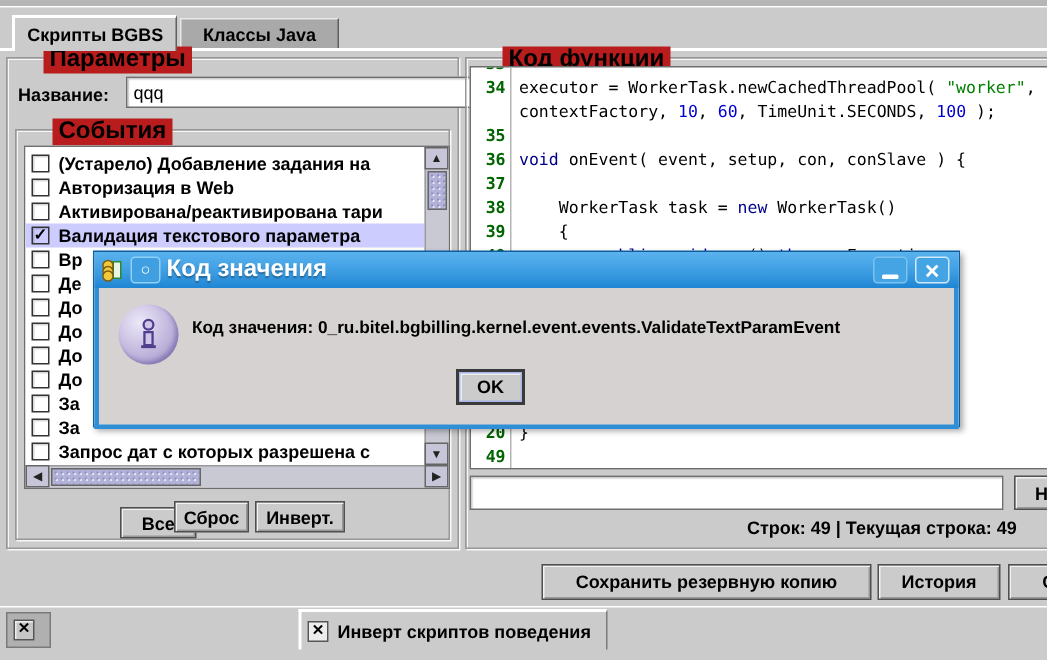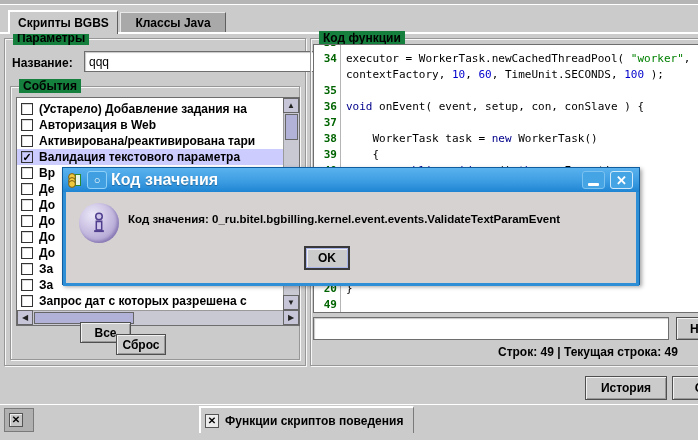--- a/index.html
+++ b/index.html
@@ -8,21 +8,21 @@
         font-family:"Liberation Sans",sans-serif; color:#000; }
   .topstrip{ position:absolute; left:0; top:0; width:698px; height:5px; background:#b5b5b5; border-bottom:1px solid #fff; }
   .tabline{ position:absolute; left:0; top:32px; width:698px; height:2px; background:#fff; }
 
   .ttab{ position:absolute; display:flex; align-items:center; justify-content:center;
          font-weight:bold; font-size:12px; border:1px solid #5f5f5f; border-bottom:none; }
   .ttab.active{ top:10px; height:24px; background:#cbcbcb; border-top:2px solid #fff; border-left:2px solid #fff; z-index:3; }
   .ttab.inactive{ top:12px; height:21px; background:#a9a9a9; border-top:1px solid #e8e8e8; border-left:1px solid #e8e8e8; }
 
   .panel{ position:absolute; border:1px solid #979797; box-shadow: inset 1px 1px 0 rgba(255,255,255,.85), 1px 1px 0 rgba(255,255,255,.85); }
-  .legend{ position:absolute; top:-8px; left:8px; background:#15803d; padding:0 4px; font-weight:bold; font-size:12px; white-space:nowrap; }
+  .legend{ position:absolute; top:-8px; left:24px; background:#b91c1c; padding:0 4px; font-weight:bold; font-size:16px; white-space:nowrap; }
 
   .tf{ position:absolute; background:#fff; border:1px solid #6e6e6e; box-shadow:inset 1px 1px 1px rgba(0,0,0,.22);
        font:12px "Liberation Sans",sans-serif; padding:0 4px; outline:none; }
   .lbl{ position:absolute; font-weight:bold; font-size:12px; white-space:nowrap; }
 
   .btn{ position:absolute; display:flex; align-items:center; justify-content:center; background:#cbcbcb;
         border:1px solid #4f4f4f; box-shadow:inset 1px 1px 0 #f2f2f2, inset -1px -1px 0 #999;
         font:bold 12px "Liberation Sans",sans-serif; white-space:nowrap; cursor:default; }
 
   
@@ -137,25 +137,28 @@
       <div class="thumb" style="left:1px;top:16px;width:13px;height:26px;"></div>
       <div class="sbtn" style="left:-1px;bottom:0;">▼</div>
     </div>
     <div class="hsb">
       <div class="sbtn" style="left:0;top:-1px;">◀</div>
       <div class="thumb" style="left:17px;top:1px;width:100px;height:12px;"></div>
       <div class="sbtn" style="right:0;top:-1px;">▶</div>
     </div>
   </div>
 
-  <div class="btn" style="left:80px;top:322px;width:51px;height:21px;">
+  <div class="btn" style="left:80px;top:338px;width:51px;height:21px;">
     <span>Все</span>
   </div>
   <div class="btn" style="left:116px;top:334px;width:50px;height:21px;">
     <span>Сброс</span>
+  </div>
+  <div class="btn" style="left:170px;top:334px;width:60px;height:21px;">
+    <span>Инверт.</span>
   </div>
 
   <div class="panel" style="left:310px;top:38px;width:412px;height:328px;">
     <span class="legend">Код функции</span>
   </div>
 
   <div class="codebox" id="codebox">
     <div class="gutterline"></div>
   <div class="crow" style="top: -9px;"><span class="ln">33</span><span class="ctext"></span></div>
       <div class="crow" style="top: 7px;"><span class="ln">34</span><span class="ctext"><span class="tk-p">executor = WorkerTask.newCachedThreadPool( </span><span class="tk-s">"worker"</span><span class="tk-p">,</span></span></div>
@@ -170,34 +173,37 @@
       <div class="crow" style="top: 253px;"><span class="ln">49</span><span class="ctext"></span></div>
     </div>
 
   <input class="tf" style="left: 313px; top: 317px; width: 356px; height: 23px;" value="">
   <div class="btn" style="left:676px;top:317px;width:64px;height:23px;">
     <span>Найти</span>
   </div>
 
   <div class="status">Строк:  49 | Текущая строка: 49</div>
 
+  <div class="btn" style="left:361px;top:376px;width:220px;height:24px;">
+    <span>Сохранить резервную копию</span>
+  </div>
   <div class="btn" style="left:585px;top:376px;width:82px;height:24px;">
     <span>История</span>
   </div>
   <div class="btn" style="left:672px;top:376px;width:110px;height:24px;">
     <span>Сохранить</span>
   </div>
 
   <div class="botline"></div>
   <div class="btab inactive" style="left:4px;">
     <span class="xchip">✕</span>
   </div>
   <div class="btab active" style="left:199px;">
     <span class="xchip">✕</span>
-    <span>Функции скриптов поведения</span>
+    <span>Инверт скриптов поведения</span>
   </div>
 
   <div class="dialog">
     <div class="dtitle">
       <svg class="appicon" viewBox="0 0 16 16">
         <rect x="8" y="2" width="6" height="12" fill="#2d8a2d"></rect>
         <rect x="9" y="3" width="4" height="10" fill="#e8f6e8"></rect>
         <circle cx="5" cy="5" r="3.4" fill="#f0c93c" stroke="#7a5c10"></circle>
         <circle cx="5" cy="9" r="3.4" fill="#f0c93c" stroke="#7a5c10"></circle>
         <circle cx="5" cy="12" r="3.4" fill="#f0c93c" stroke="#7a5c10"></circle>

